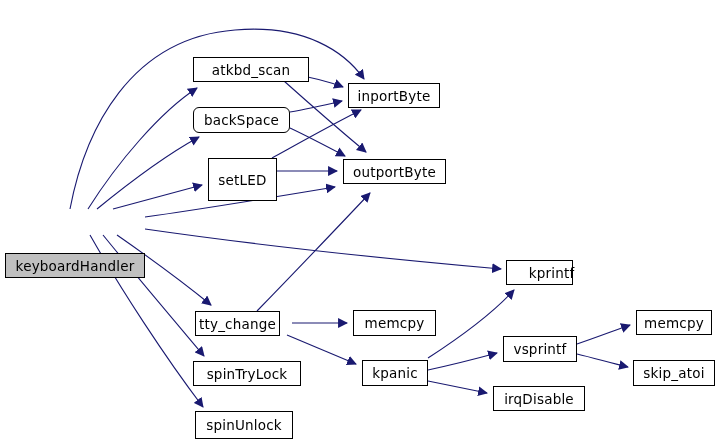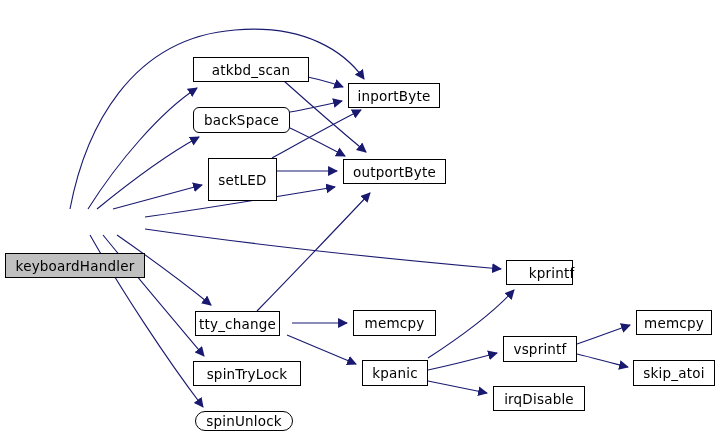--- a/index.html
+++ b/index.html
@@ -87,20 +87,20 @@
   <div class="node root" style="left:5px;   top:209px; width:140px; height:25px;margin-top:44px;">keyboardHandler</div>
   <div class="node" style="left:193px; top:57px;  width:116px; height:25px;">atkbd_scan</div>
   <div class="node" style="left:193px; top:107px; width:97px;  height:26px;border-radius:6px;">backSpace</div>
   <div class="node" style="left:208px; top:158px; width:69px;  height:43px;">setLED</div>
   <div class="node" style="left:348px; top:83px;  width:92px;  height:25px;">inportByte</div>
   <div class="node" style="left:343px; top:159px; width:103px; height:25px;">outportByte</div>
   <div class="node" style="left:506px; top:260px; width:67px;  height:25px;padding-left:24px;">kprintf</div>
   <div class="node" style="left:195px; top:311px; width:85px;  height:25px;">tty_change</div>
   <div class="node" style="left:353px; top:310px; width:83px;  height:26px;">memcpy</div>
   <div class="node" style="left:193px; top:361px; width:108px; height:25px;">spinTryLock</div>
-  <div class="node" style="left:195px; top:411px; width:98px;  height:20px;border-radius:13px;">spinUnlock</div>
+  <div class="node" style="left:195px; top:411px; width:98px;  height:28px;">spinUnlock</div>
   <div class="node" style="left:362px; top:360px; width:66px;  height:26px;">kpanic</div>
   <div class="node" style="left:503px; top:336px; width:74px;  height:26px;">vsprintf</div>
   <div class="node" style="left:493px; top:386px; width:92px;  height:25px;">irqDisable</div>
   <div class="node" style="left:636px; top:310px; width:76px;  height:25px;">memcpy</div>
   <div class="node" style="left:633px; top:360px; width:82px;  height:26px;">skip_atoi</div>
 
 </div>
 
 </body></html>

